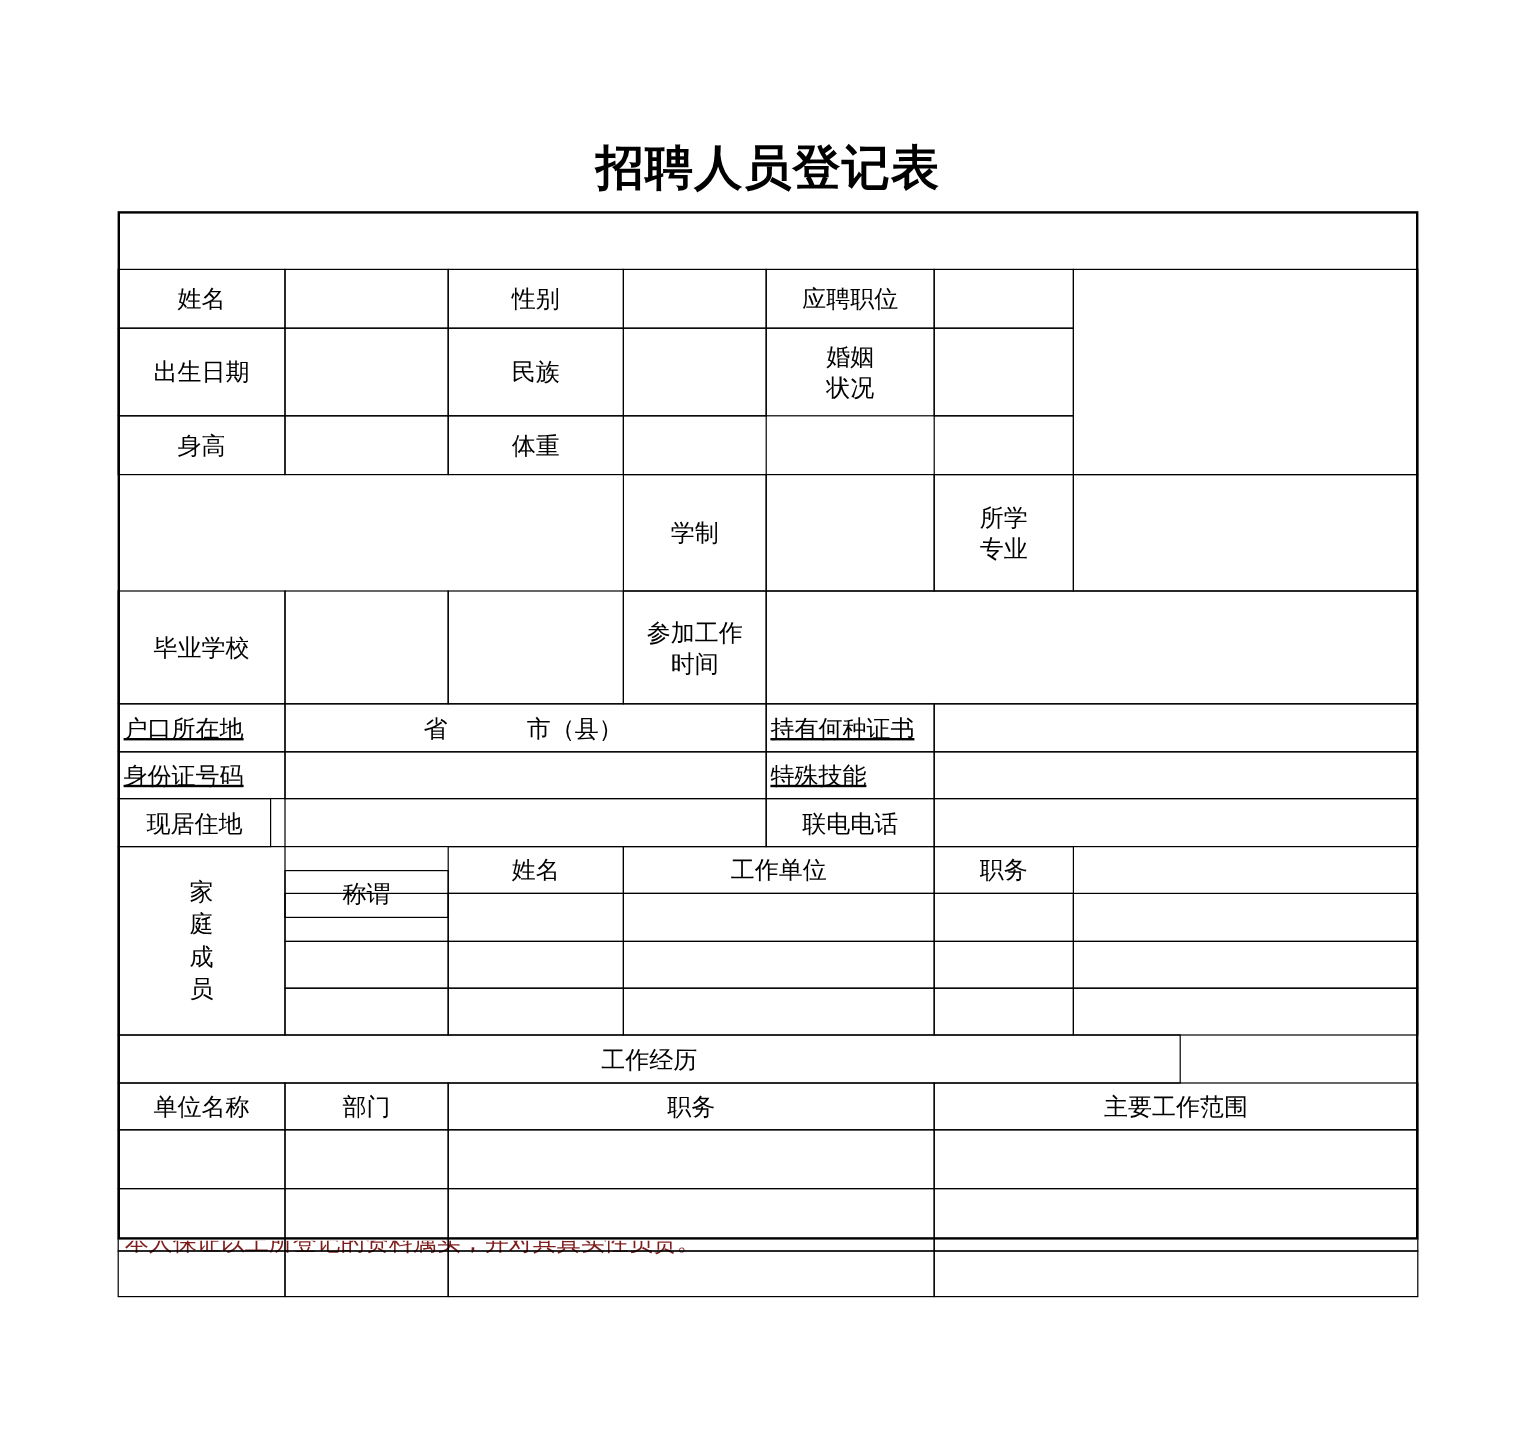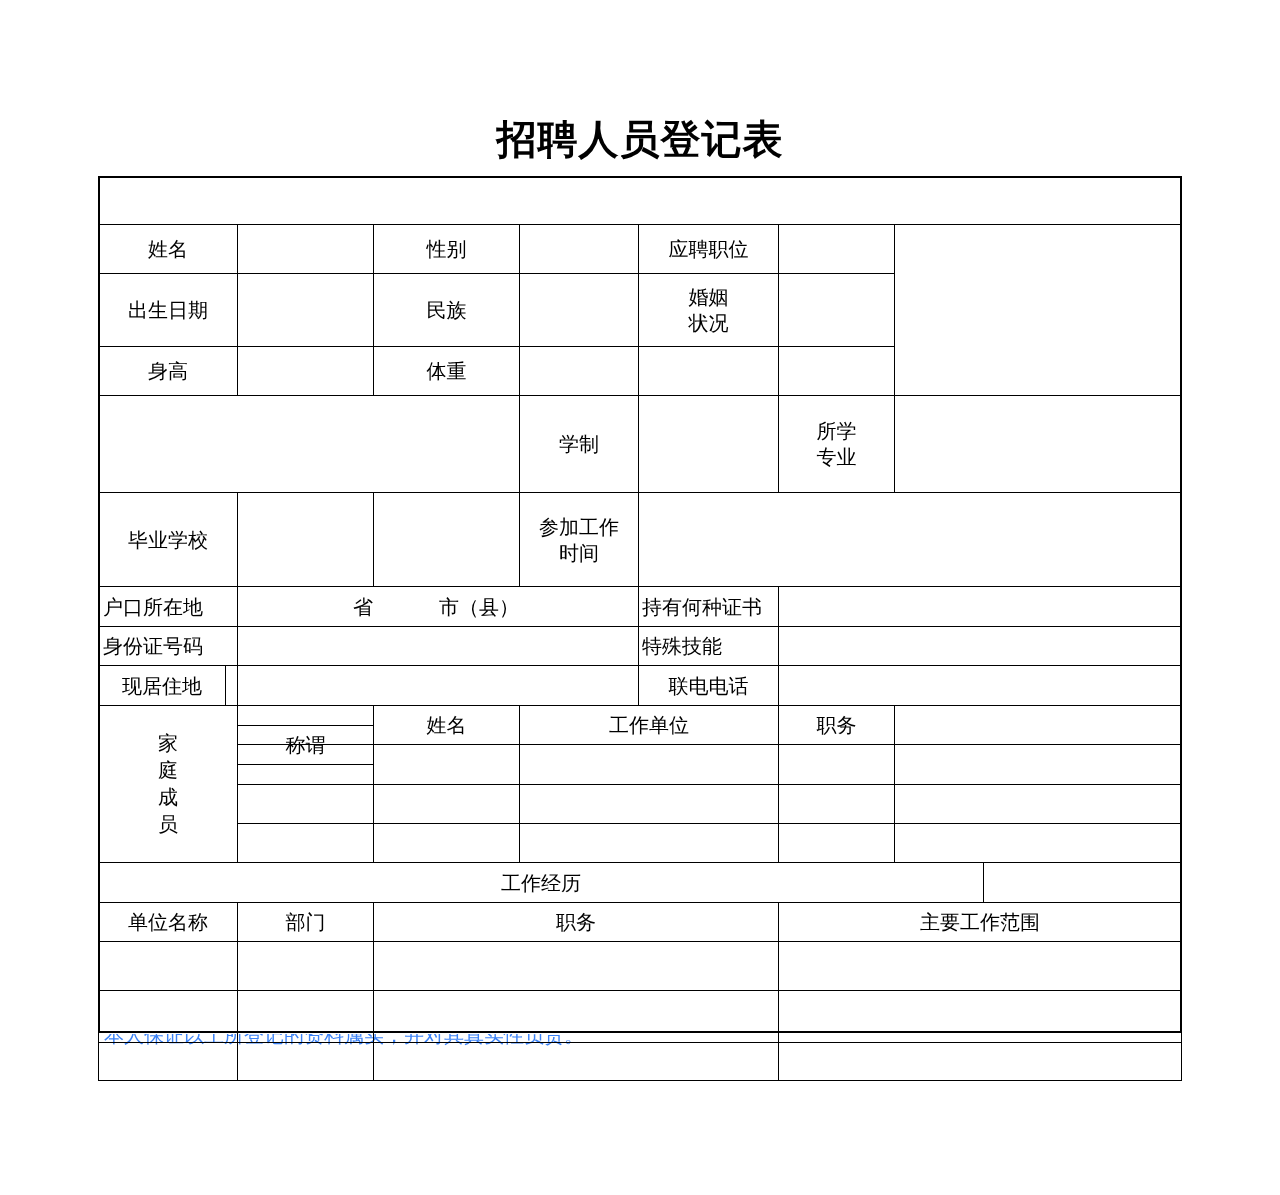--- a/index.html
+++ b/index.html
@@ -4,29 +4,29 @@
 <style>
   html, body { margin: 0; padding: 0; background: #ffffff; }
   body { width: 1280px; height: 1195px; position: relative; overflow: hidden;
          font-family: "DejaVu Serif", "Liberation Serif", serif; color: #000; }
   .title { position: absolute; left: 0; width: 1280px; top: 112px; text-align: center;
            font-size: 40px; font-weight: bold; letter-spacing: 1px; }
   .grid { position: absolute; left: 98px; top: 176px; width: 1084px; height: 857px; margin-top: 48px; }
   .cell { position: absolute; box-sizing: border-box; border: 1px solid #000;
           display: flex; align-items: center; justify-content: center;
           text-align: center; font-size: 20px; line-height: 26px; background: transparent; }
-  .cell.left { justify-content: flex-start; padding-left: 6px; }
+  .cell.left { justify-content: flex-start; padding-left: 6px; text-decoration: underline; }
   .cell.input { cursor: text; }
   .frame { position: absolute; left: 98px; top: 176px; width: 1084px; height: 857px;
            box-sizing: border-box; border: 2px solid #000; pointer-events: none; }
   .stack { display: flex; flex-direction: column; align-items: center; }
   .vert { display: flex; flex-direction: column; align-items: center; line-height: 27px; }
   .edu { display: grid; grid-template-columns: auto auto; column-gap: 36px; row-gap: 0; }
   .edu span { white-space: nowrap; }
-  .footer { position: absolute; left: 104px; top: 1022px; font-size: 20px; color: #3b82f6;
+  .footer { position: absolute; left: 104px; top: 1022px; font-size: 20px; color: #7f1d1d;
             clip-path: inset(12px 0 0 0); }
 </style>
 </head>
 <body>
 
 <div class="title">招聘人员登记表</div>
 
 <div class="footer">本人保证以上所登记的资料属实，并对其真实性负责。</div>
 
 <div class="grid">

